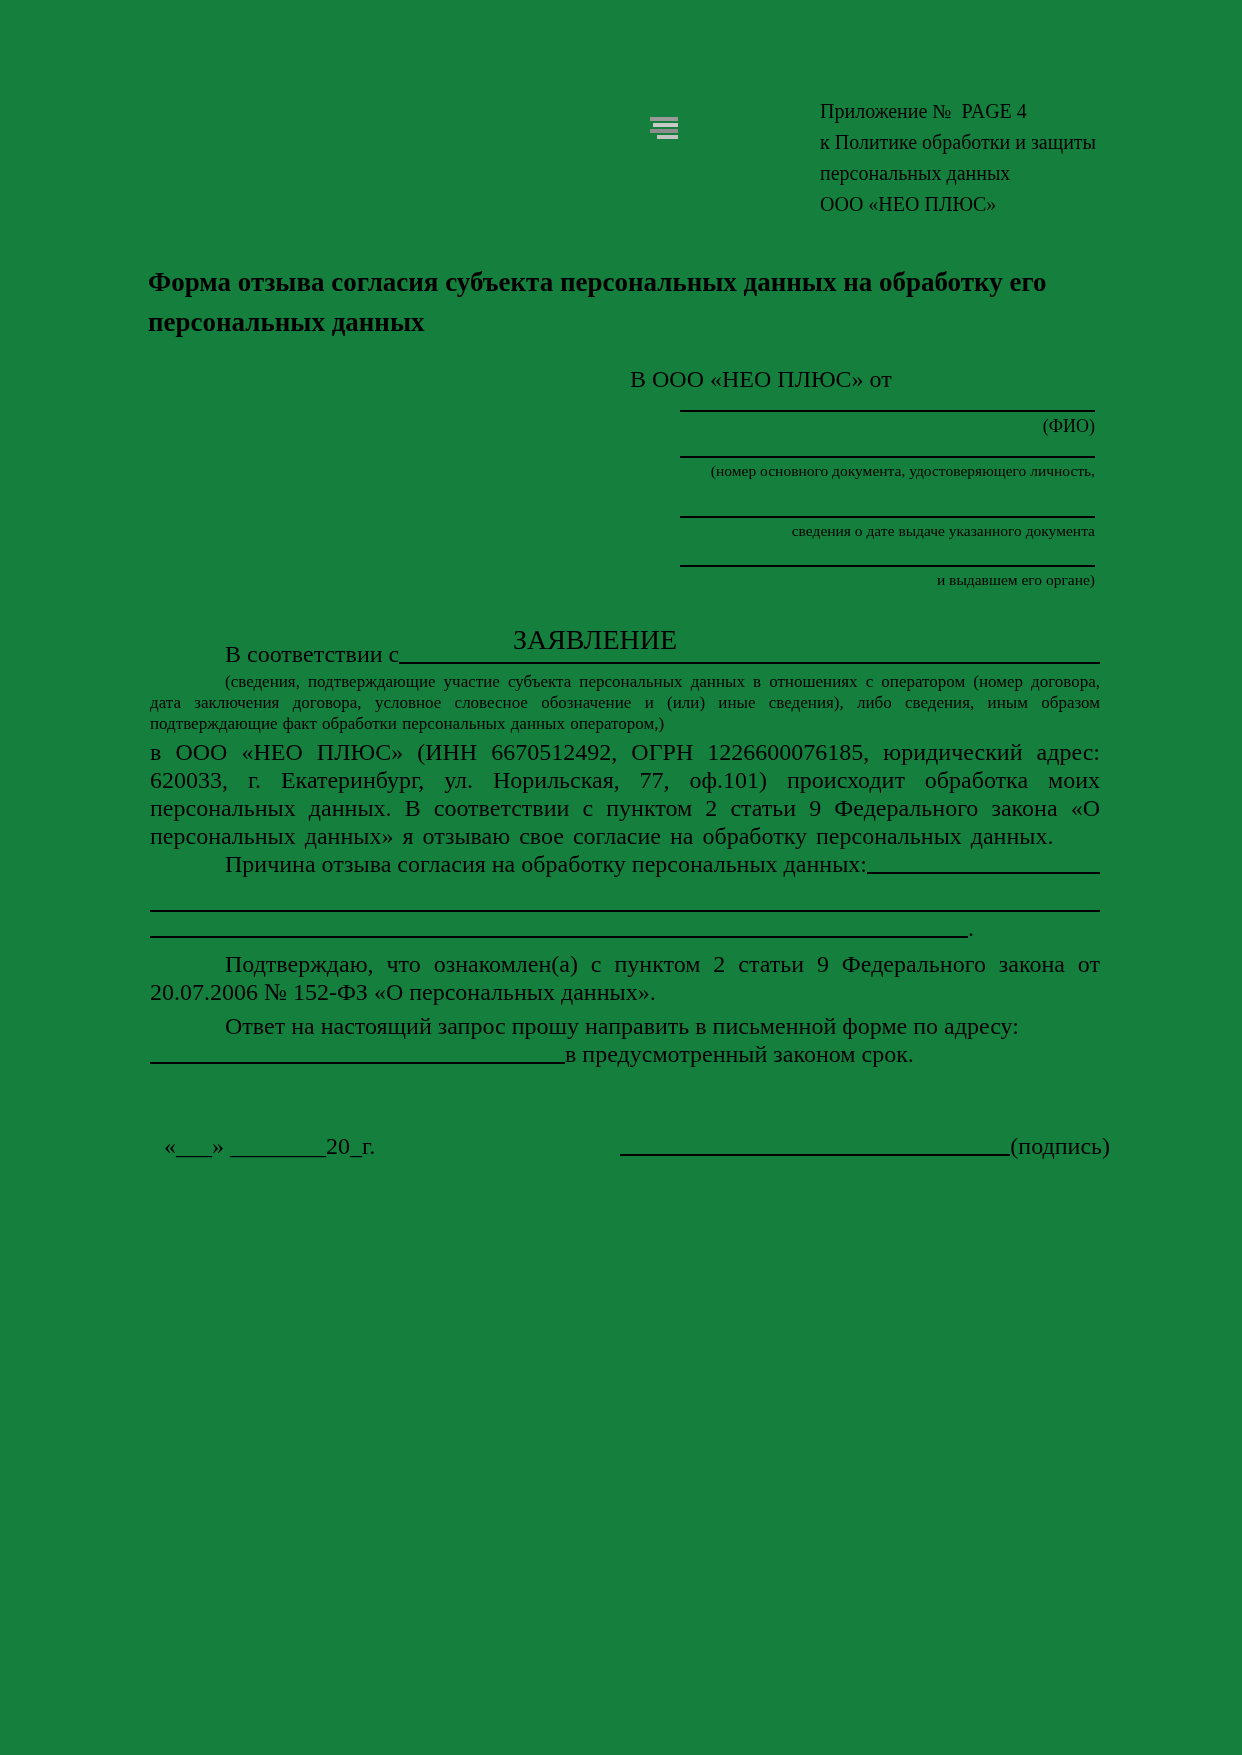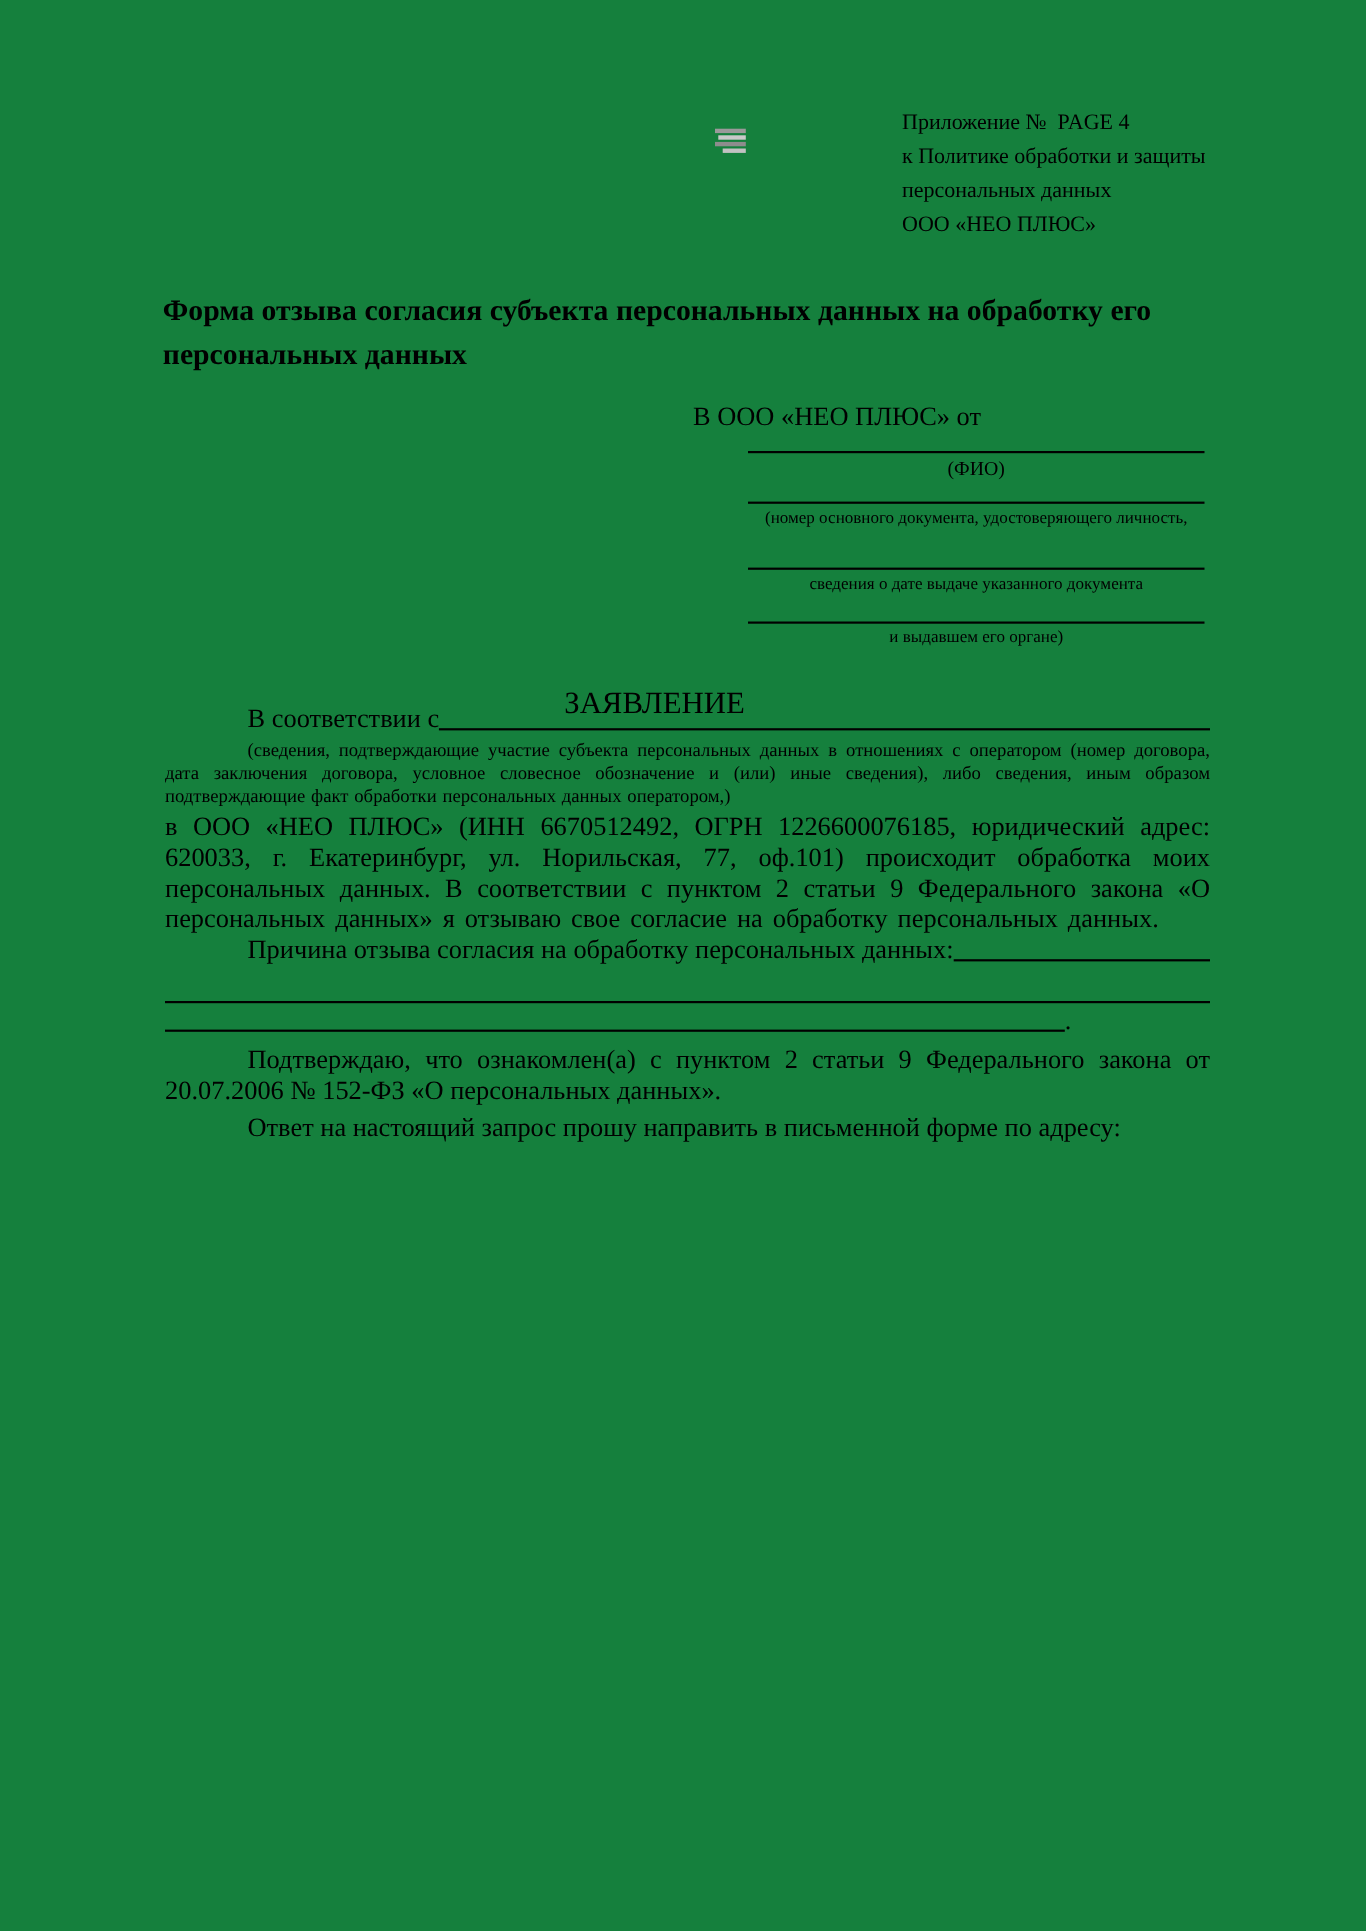--- a/index.html
+++ b/index.html
@@ -72,21 +72,21 @@
     position: absolute;
     left: 0;
     width: 415px;
     height: 0;
     border-bottom: 2px solid #000;
   }
   .u-cap {
     position: absolute;
     left: 0;
     width: 415px;
-    text-align: center;
+    text-align: right;
   }
   .u1 { top: 410px; }
   .c1 { top: 416px; font-size: 18px; }
   .u2 { top: 456px; }
   .c2 { top: 462px; font-size: 15.5px; }
   .u3 { top: 516px; }
   .c3 { top: 522px; font-size: 15.5px; }
   .u4 { top: 565px; }
   .c4 { top: 571px; font-size: 15.5px; }
 
@@ -246,17 +246,28 @@
     <div class="blank1"></div>
     <div class="blank2-row">
       <span class="blank2"></span>
       <span>.</span>
     </div>
 
     <p class="confirm-par">Подтверждаю, что ознакомлен(а) с пунктом 2 статьи 9 Федерального закона от 20.07.2006 № 152-ФЗ «О персональных данных».</p>
 
     <p class="answer-par">Ответ на настоящий запрос прошу направить в письменной форме по адресу:</p>
 
-
-  </div>
-
+    <div class="answer-line">
+      <span class="fill-fixed"></span>
+      <span>в предусмотренный законом срок.</span>
+    </div>
+
+  </div>
+
+  <div class="date-sign">
+    <span class="date-blank">«___» ________20_г.</span>
+    <span class="sig">
+      <span class="sig-line"></span>
+      <span>(подпись)</span>
+    </span>
+  </div>
 
 </div>
 
 </body></html>

